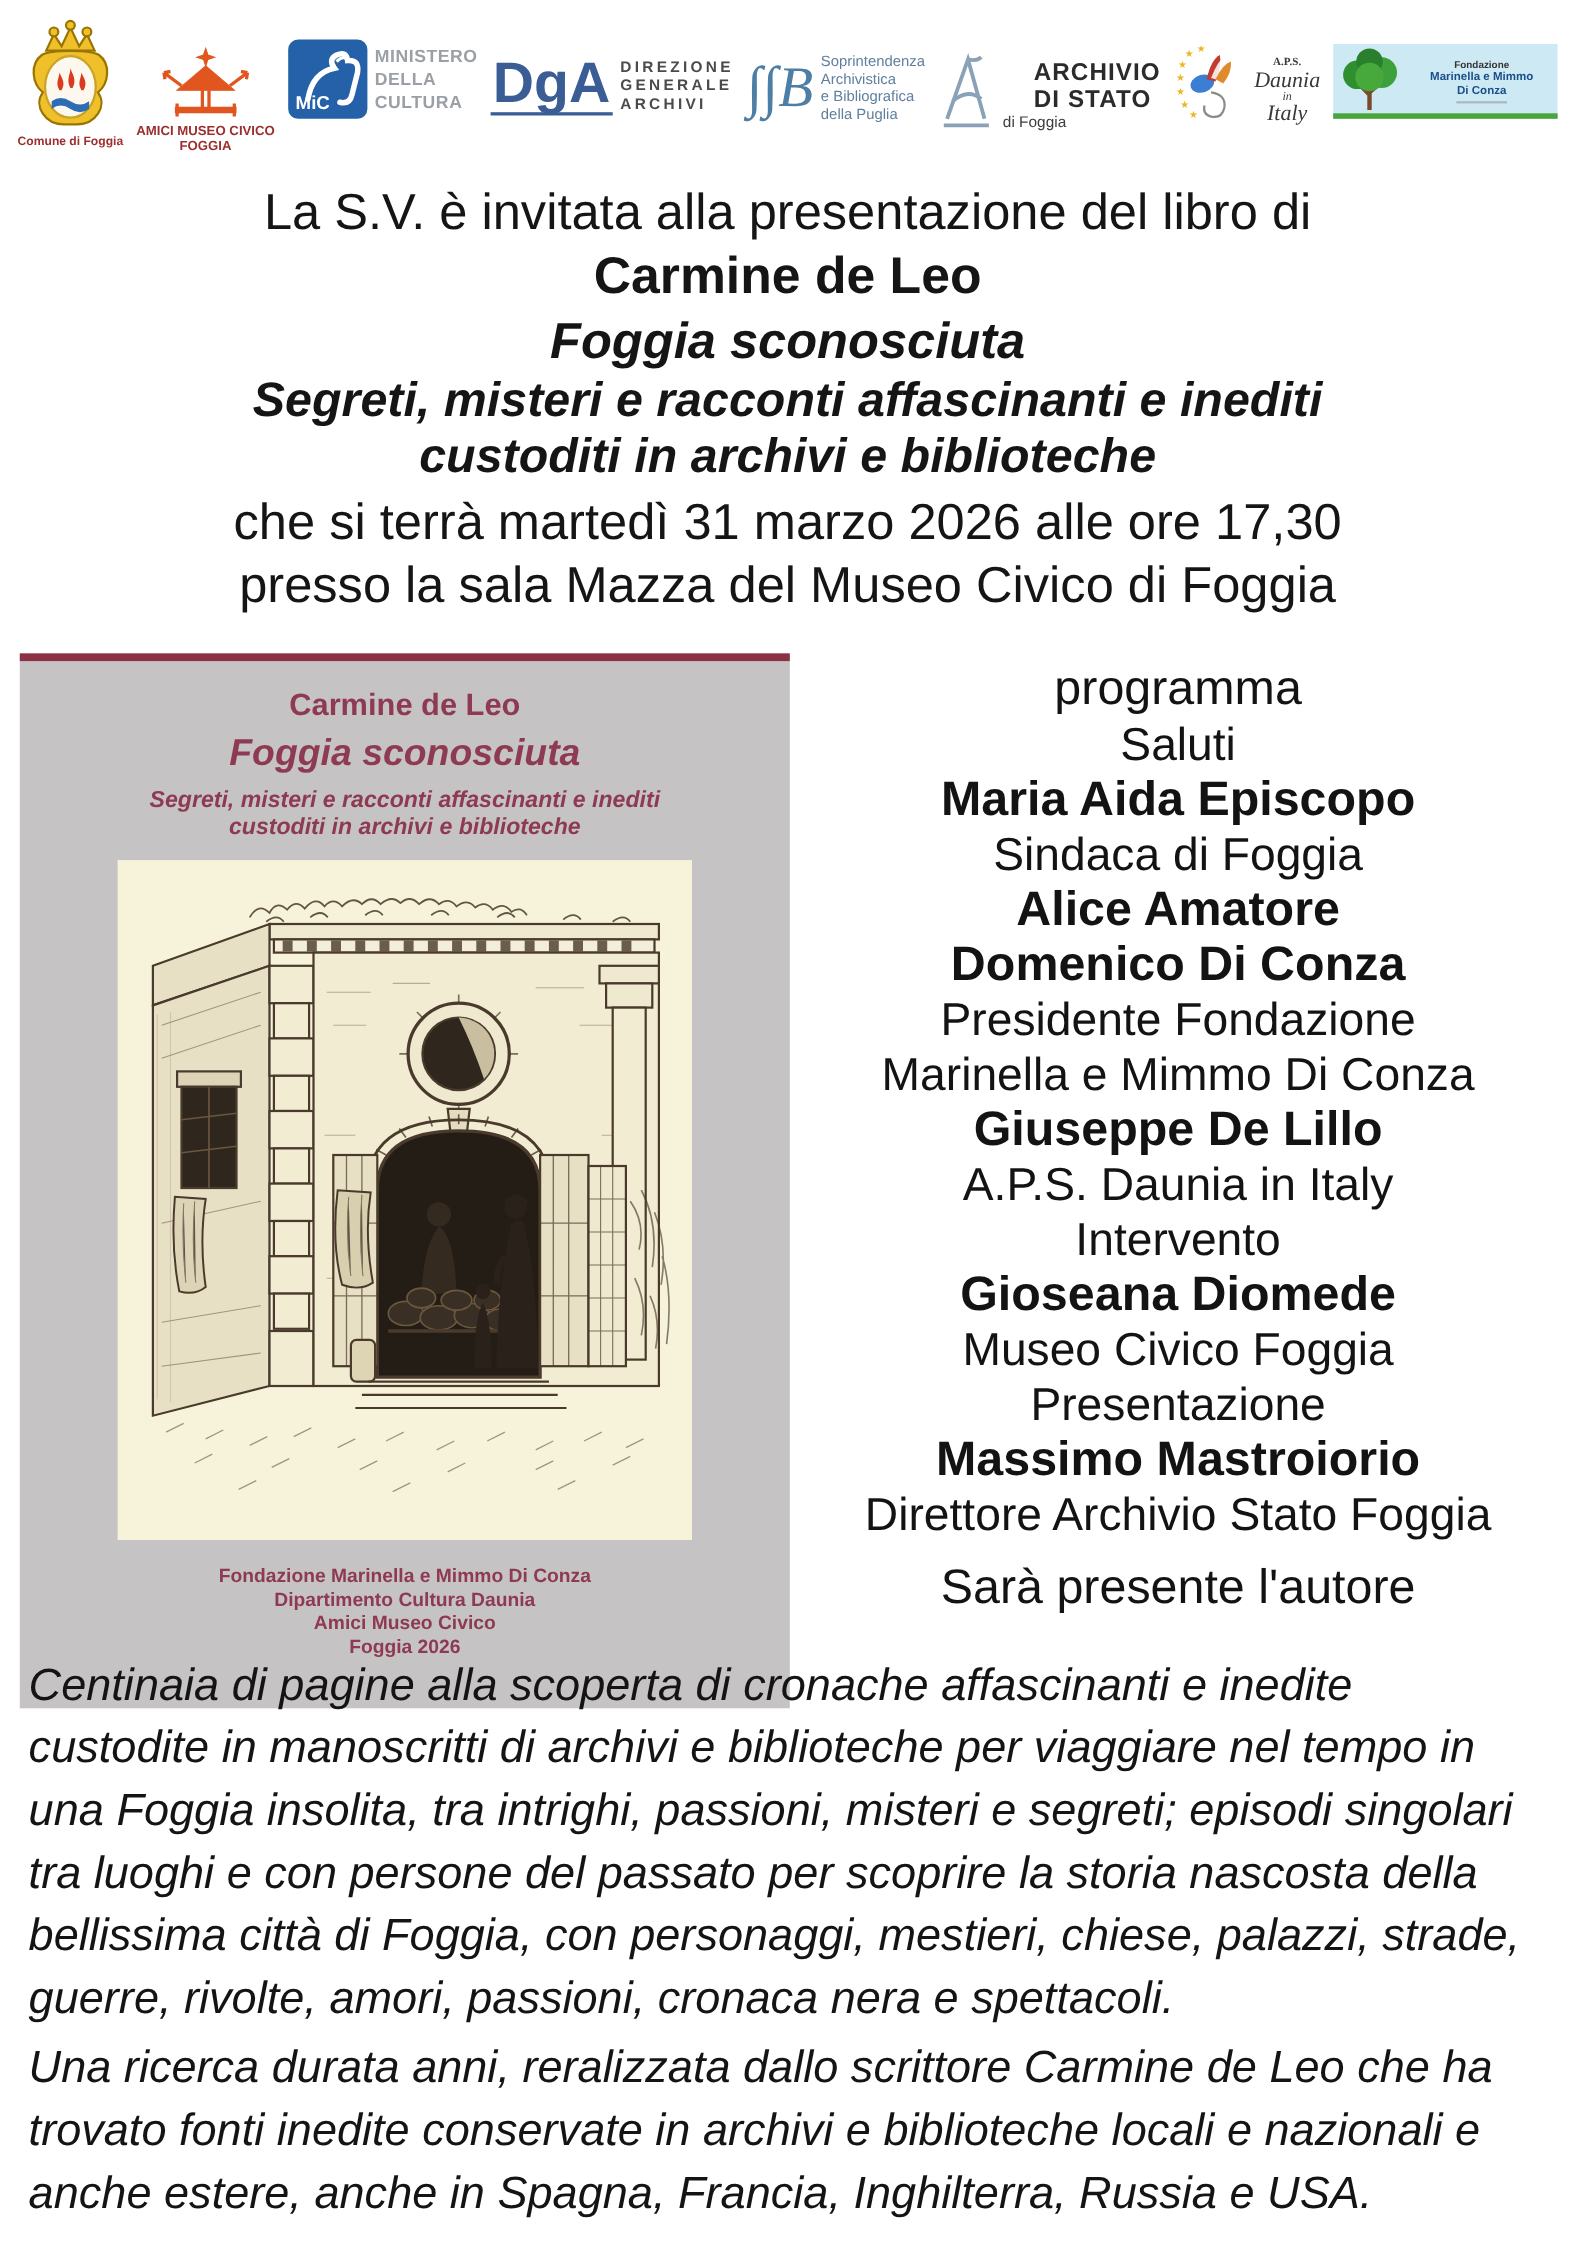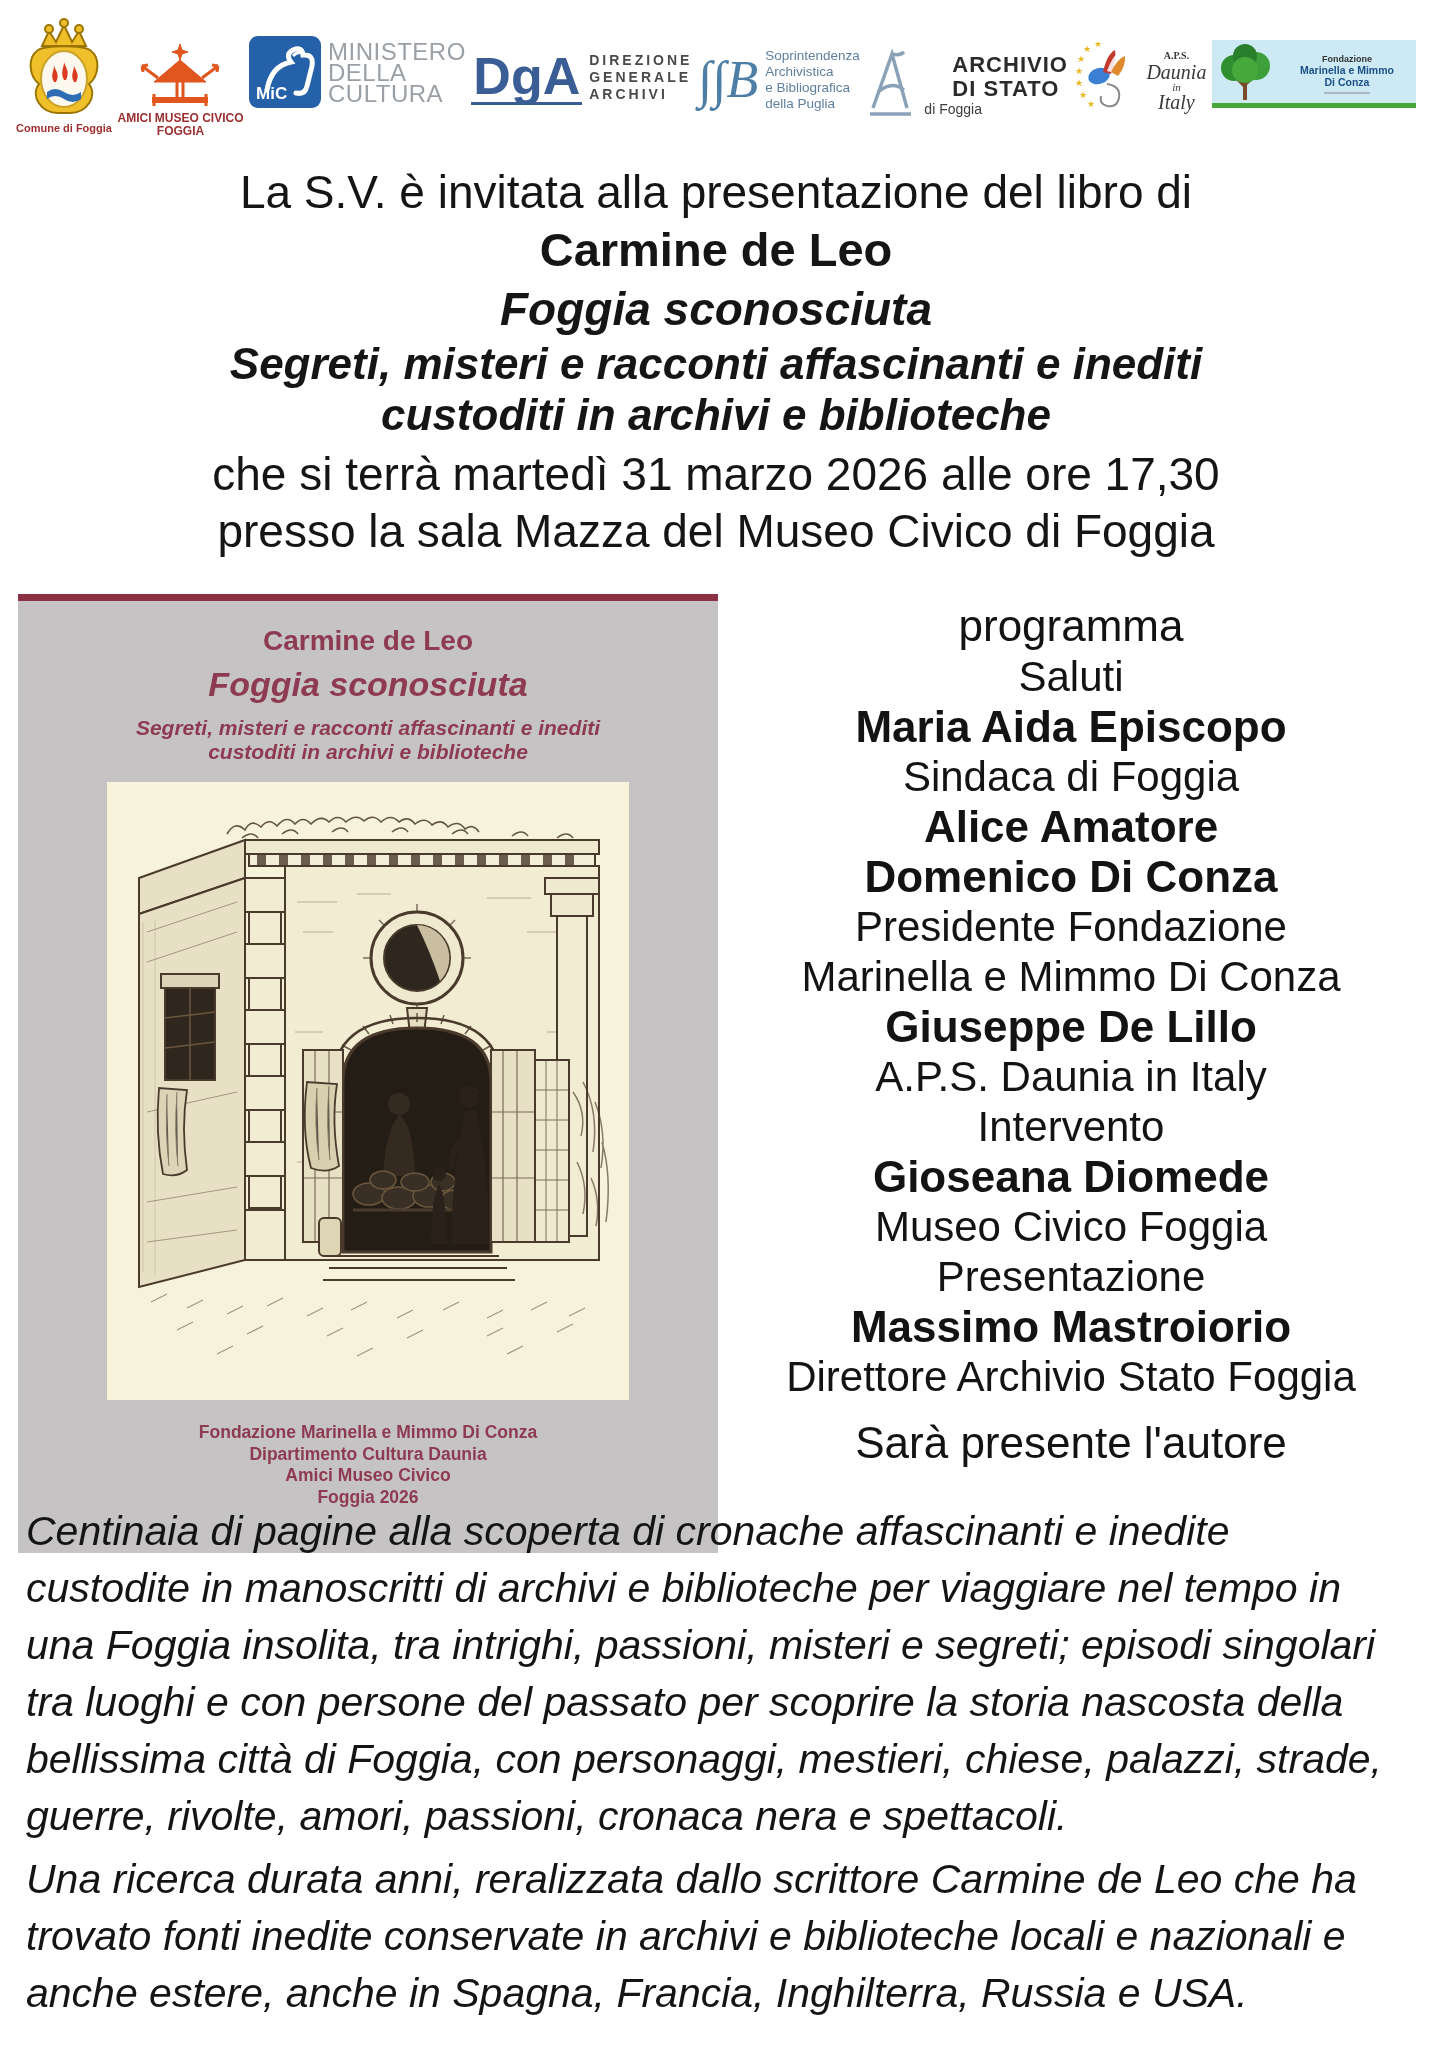--- a/index.html
+++ b/index.html
@@ -7,21 +7,21 @@
           font-family:"Liberation Sans",sans-serif;color:#111;}
 
   
   .logos{position:absolute;top:16px;left:16px;right:16px;height:135px;
          display:flex;justify-content:space-between;align-items:flex-start;}
   .logo{display:flex;flex-direction:column;align-items:center;}
   .logo-h{display:flex;flex-direction:row;align-items:center;gap:7px;}
   .cap-maroon{color:#9c2f2f;font-size:11px;font-weight:bold;text-align:center;line-height:13px;}
   .mic-box{width:72px;height:72px;background:#2461a8;border-radius:9px;position:relative;}
   .mic-abbr{position:absolute;left:7px;bottom:4px;color:#fff;font-weight:bold;font-size:17px;}
-  .mic-text{color:#9aa0a6;font-weight:normal;font-size:24px;line-height:21px;letter-spacing:.5px;}
+  .mic-text{color:#9aa0a6;font-weight:bold;font-size:16px;line-height:21px;letter-spacing:.5px;}
   .dga-abbr{font-family:Liberation Sans, sans-serif;font-size:52px;font-weight:bold;color:#3b5d96;
             line-height:52px;border-bottom:3px solid #3b5d96;padding:0 2px;}
   .dga-text{color:#4a4a4a;font-size:14px;font-weight:bold;letter-spacing:3px;line-height:17px;}
   .ssb-abbr{font-family:"Liberation Serif",serif;font-style:italic;font-size:52px;color:#4d7fa6;line-height:50px;}
   .ssb-text{color:#5f7f9e;font-size:13.5px;line-height:16px;}
   .as-text1{color:#2b2b2b;font-size:22px;font-weight:bold;letter-spacing:1px;line-height:24px;margin-left:28px;}
   .as-text2{color:#3c3c3c;font-size:14px;line-height:16px;}
   .aps-text{font-family:"Liberation Serif",serif;color:#3a3a3a;text-align:center;line-height:15px;}
   .aps-small{font-size:10px;font-weight:bold;}
   .aps-script{font-style:italic;font-size:20px;line-height:19px;}

